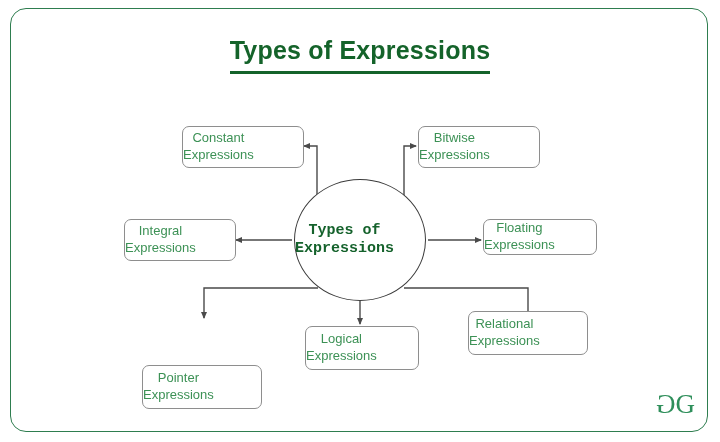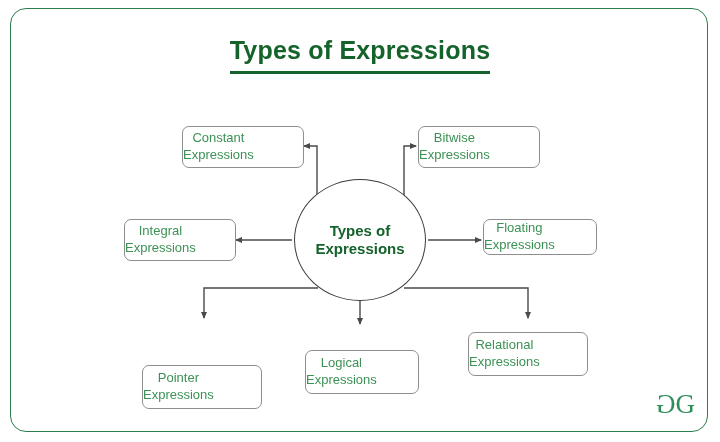--- a/index.html
+++ b/index.html
@@ -59,22 +59,23 @@
     left: 294px;
     top: 179px;
     width: 132px;
     height: 122px;
     border: 1.4px solid #3b3b3b;
     border-radius: 50%;
     background: #ffffff;
     box-sizing: border-box;
     display: flex;
     align-items: center;
-    justify-content: center;
+    justify-content: flex-start;
     z-index: 3;
+    font-family: Liberation Mono, monospace;
   }
   #center-node .ctext {
     text-align: center;
     font-size: 15px;
     font-weight: bold;
     color: #15622c;
     line-height: 1.22;
   }
   
   .node {
@@ -179,28 +180,28 @@
     </div>
   </div>
 
   <div class="node" style="left:142px;top:320px;width:120px;height:44px;margin-top:45px;">
     <div class="ntext">
       <div>Pointer</div>
       <div>Expressions</div>
     </div>
   </div>
 
-  <div class="node" style="left:305px;top:326px;width:114px;height:44px;margin-top:24px;">
+  <div class="node" style="left:305px;top:326px;width:114px;height:44px;">
     <div class="ntext">
       <div>Logical</div>
       <div>Expressions</div>
     </div>
   </div>
 
-  <div class="node" style="left:468px;top:332px;width:120px;height:44px;border-radius:7px;">
+  <div class="node" style="left:468px;top:311px;width:120px;height:44px;border-radius:7px;">
     <div class="ntext">
       <div>Relational</div>
       <div>Expressions</div>
     </div>
   </div>
 
   <div id="gfg-logo"><span class="flip">G</span><span>G</span></div>
 
 </div>
 

